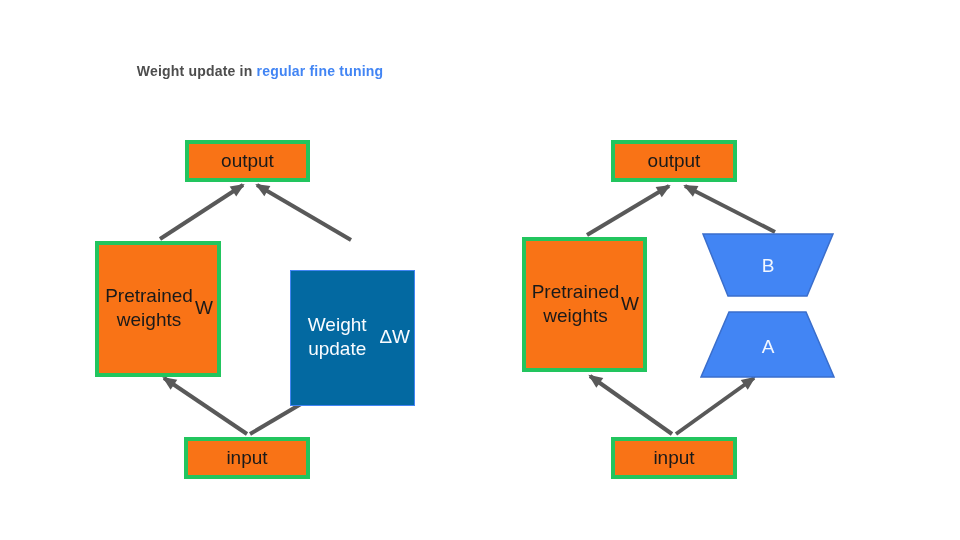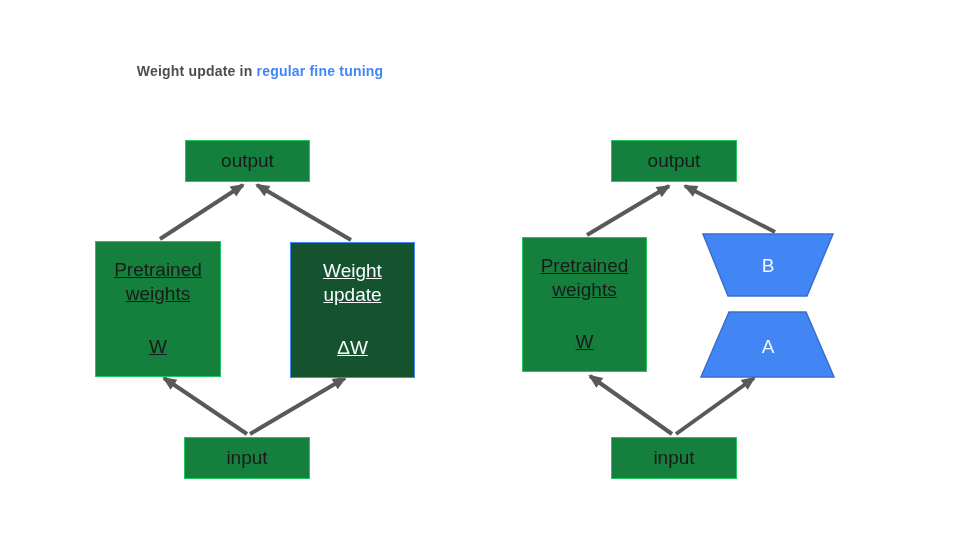--- a/index.html
+++ b/index.html
@@ -30,52 +30,52 @@
     letter-spacing: 0.2px;
     white-space: nowrap;
   }
   .title-left  { left: 20px; }
   .title-right { left: 480px; }
   .title .hl { color: #4285f4; }
 
   .node {
     position: absolute;
     box-sizing: border-box;
-    background: #15803d;
-    border: 1px solid #22c55e;
+    background: #f97316;
+    border: 4px solid #22c55e;
     color: #1a1a1a;
     font-size: 19px;
   }
 
   .io-box {
     display: flex;
     align-items: center;
     justify-content: center;
   }
 
   .big-box {
     display: flex;
-    flex-direction: column;
+    flex-direction: row;
     align-items: center;
     justify-content: space-between;
     padding: 16px 4px 18px 4px;
-    text-decoration: underline;
   }
   .big-box .box-label {
     text-align: center;
     line-height: 24px;
   }
   .big-box .box-symbol {
     line-height: 22px;
   }
 
   .blue-box {
-    background: #14532d;
+    background: #0369a1;
     border: 1px solid #4285f4;
     color: #fafcff;
+    margin-top: 28px;
   }
 
   
   .l-output     { left: 185px; top: 140px; width: 125px; height: 42px; }
   .l-pretrained { left:  95px; top: 241px; width: 126px; height: 136px; }
   .l-delta      { left: 290px; top: 242px; width: 125px; height: 136px; }
   .l-input      { left: 184px; top: 437px; width: 126px; height: 42px; }
 
   
   .r-output     { left: 611px; top: 140px; width: 126px; height: 42px; }

